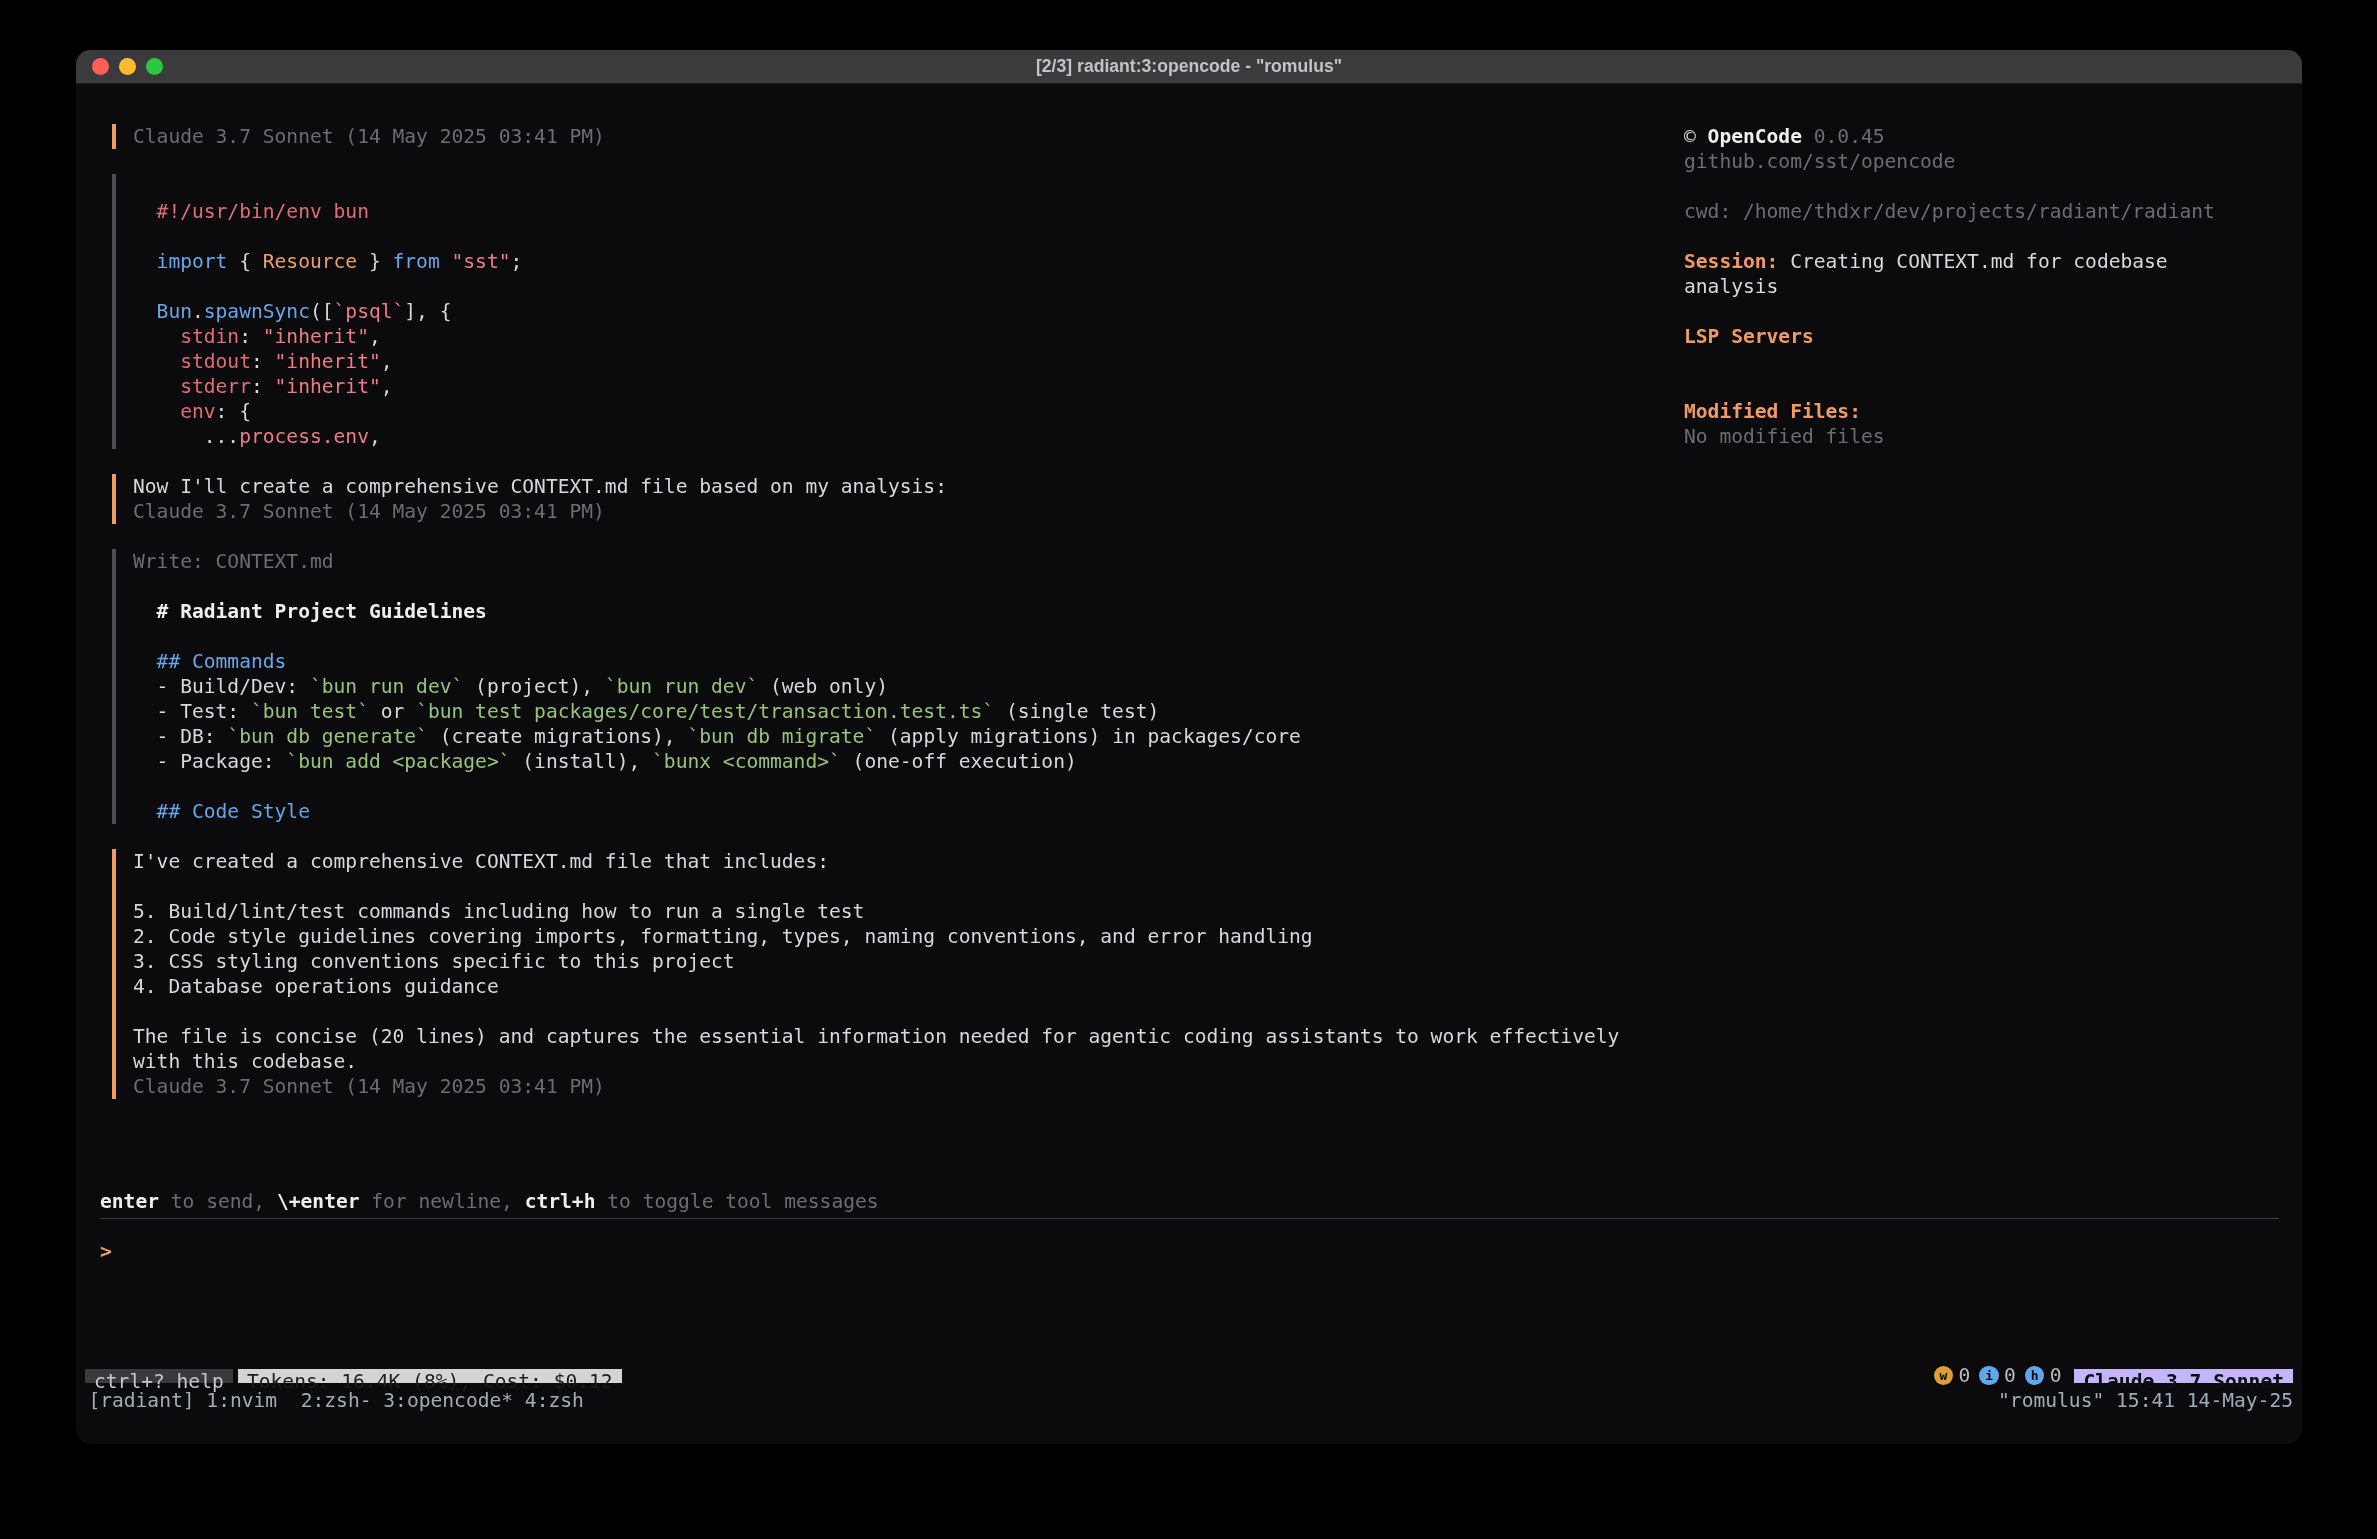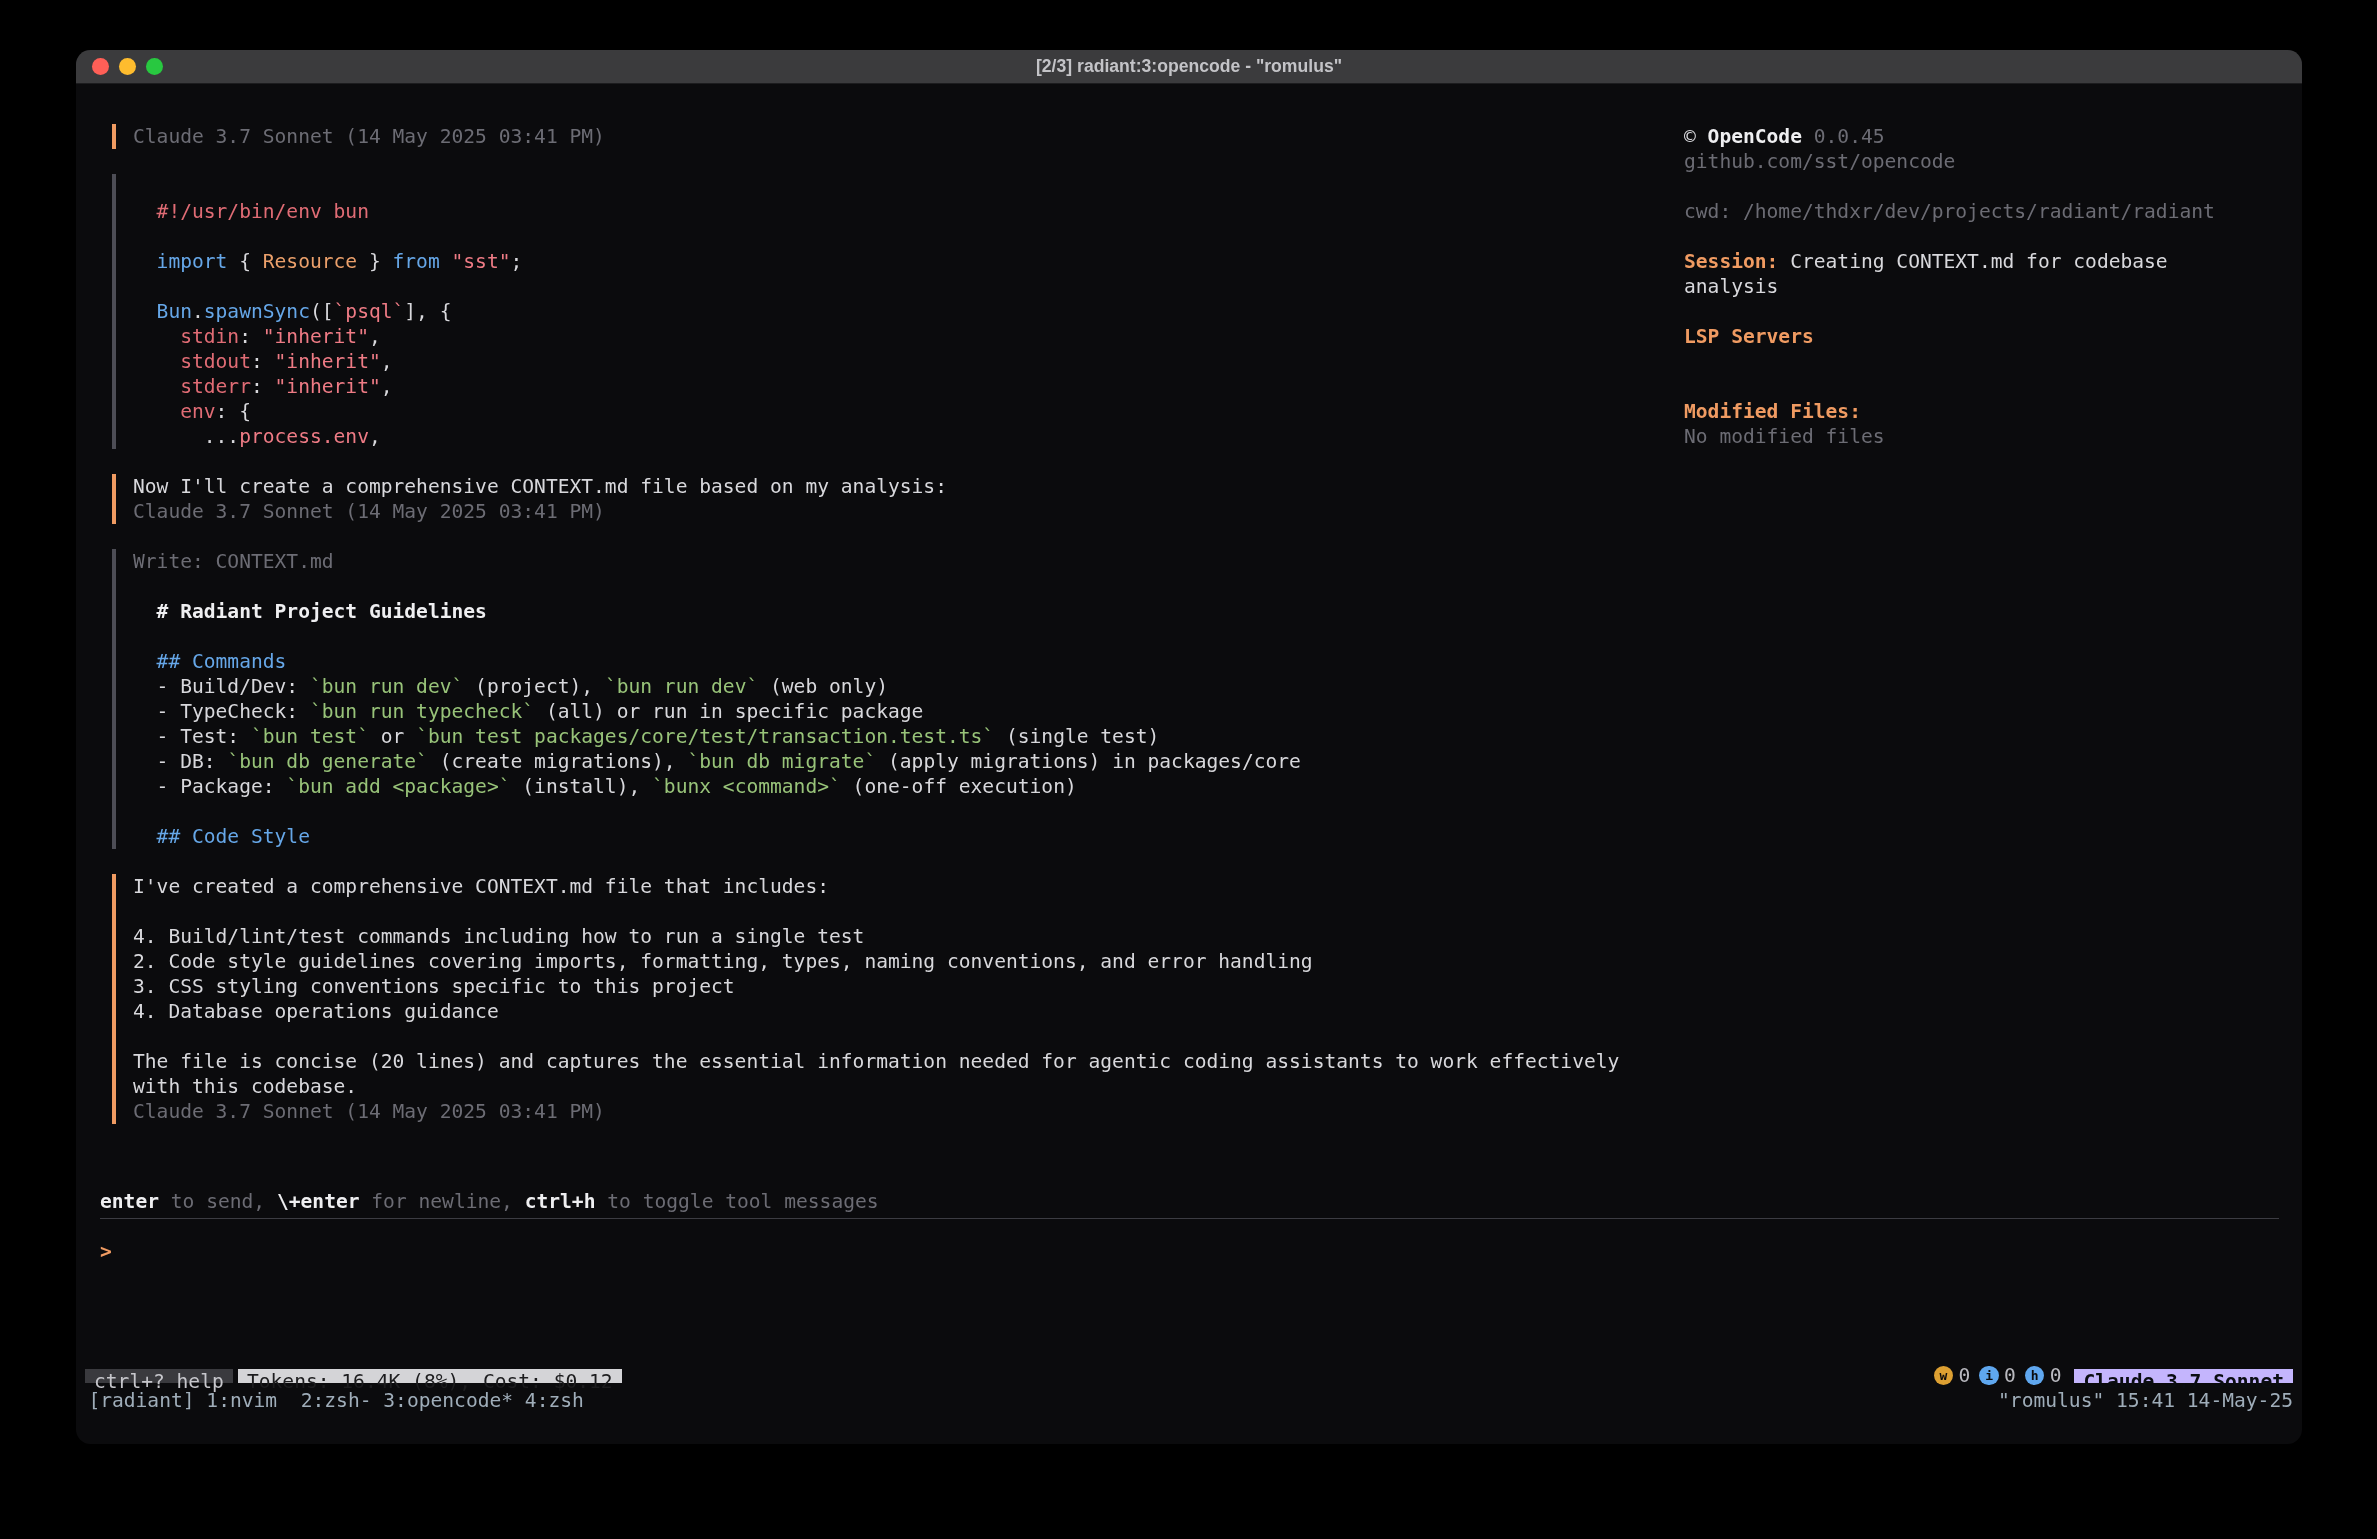--- a/index.html
+++ b/index.html
@@ -118,31 +118,30 @@
           <div class="tl-line"><span class="s-fg">Now I'll create a comprehensive CONTEXT.md file based on my analysis:</span></div>
           <div class="tl-line"><span class="s-dim">Claude 3.7 Sonnet (14 May 2025 03:41 PM)</span></div>
         </div>
       <div class="msg b-gray">
           <div class="tl-line"><span class="s-dim">Write: CONTEXT.md</span></div>
           <div class="tl-line">&nbsp;</div>
           <div class="tl-line"><span class="s-b">  # Radiant Project Guidelines</span></div>
           <div class="tl-line">&nbsp;</div>
           <div class="tl-line"><span class="s-fg">  </span><span class="s-blue">## Commands</span></div>
           <div class="tl-line"><span class="s-fg">  - Build/Dev: </span><span class="s-grn">`bun run dev`</span><span class="s-fg"> (project), </span><span class="s-grn">`bun run dev`</span><span class="s-fg"> (web only)</span></div>
-          <div class="tl-line"><span class="s-fg">  - TypeCheck: </span><span class="s-grn">`bun run typecheck`</span><span class="s-fg"> (all) or run in specific package</span></div>
           <div class="tl-line"><span class="s-fg">  - Test: </span><span class="s-grn">`bun test`</span><span class="s-fg"> or </span><span class="s-grn">`bun test packages/core/test/transaction.test.ts`</span><span class="s-fg"> (single test)</span></div>
           <div class="tl-line"><span class="s-fg">  - DB: </span><span class="s-grn">`bun db generate`</span><span class="s-fg"> (create migrations), </span><span class="s-grn">`bun db migrate`</span><span class="s-fg"> (apply migrations) in packages/core</span></div>
           <div class="tl-line"><span class="s-fg">  - Package: </span><span class="s-grn">`bun add &lt;package&gt;`</span><span class="s-fg"> (install), </span><span class="s-grn">`bunx &lt;command&gt;`</span><span class="s-fg"> (one-off execution)</span></div>
           <div class="tl-line">&nbsp;</div>
           <div class="tl-line"><span class="s-fg">  </span><span class="s-blue">## Code Style</span></div>
         </div>
       <div class="msg b-orange">
           <div class="tl-line"><span class="s-fg">I've created a comprehensive CONTEXT.md file that includes:</span></div>
           <div class="tl-line">&nbsp;</div>
-          <div class="tl-line"><span class="s-fg">4. Build/lint/test commands including how to run a single test</span></div>
+          <div class="tl-line"><span class="s-fg">5. Build/lint/test commands including how to run a single test</span></div>
           <div class="tl-line"><span class="s-fg">2. Code style guidelines covering imports, formatting, types, naming conventions, and error handling</span></div>
           <div class="tl-line"><span class="s-fg">3. CSS styling conventions specific to this project</span></div>
           <div class="tl-line"><span class="s-fg">4. Database operations guidance</span></div>
           <div class="tl-line">&nbsp;</div>
           <div class="tl-line"><span class="s-fg">The file is concise (20 lines) and captures the essential information needed for agentic coding assistants to work effectively</span></div>
           <div class="tl-line"><span class="s-fg">with this codebase.</span></div>
           <div class="tl-line"><span class="s-dim">Claude 3.7 Sonnet (14 May 2025 03:41 PM)</span></div>
         </div>
     </div>
 

